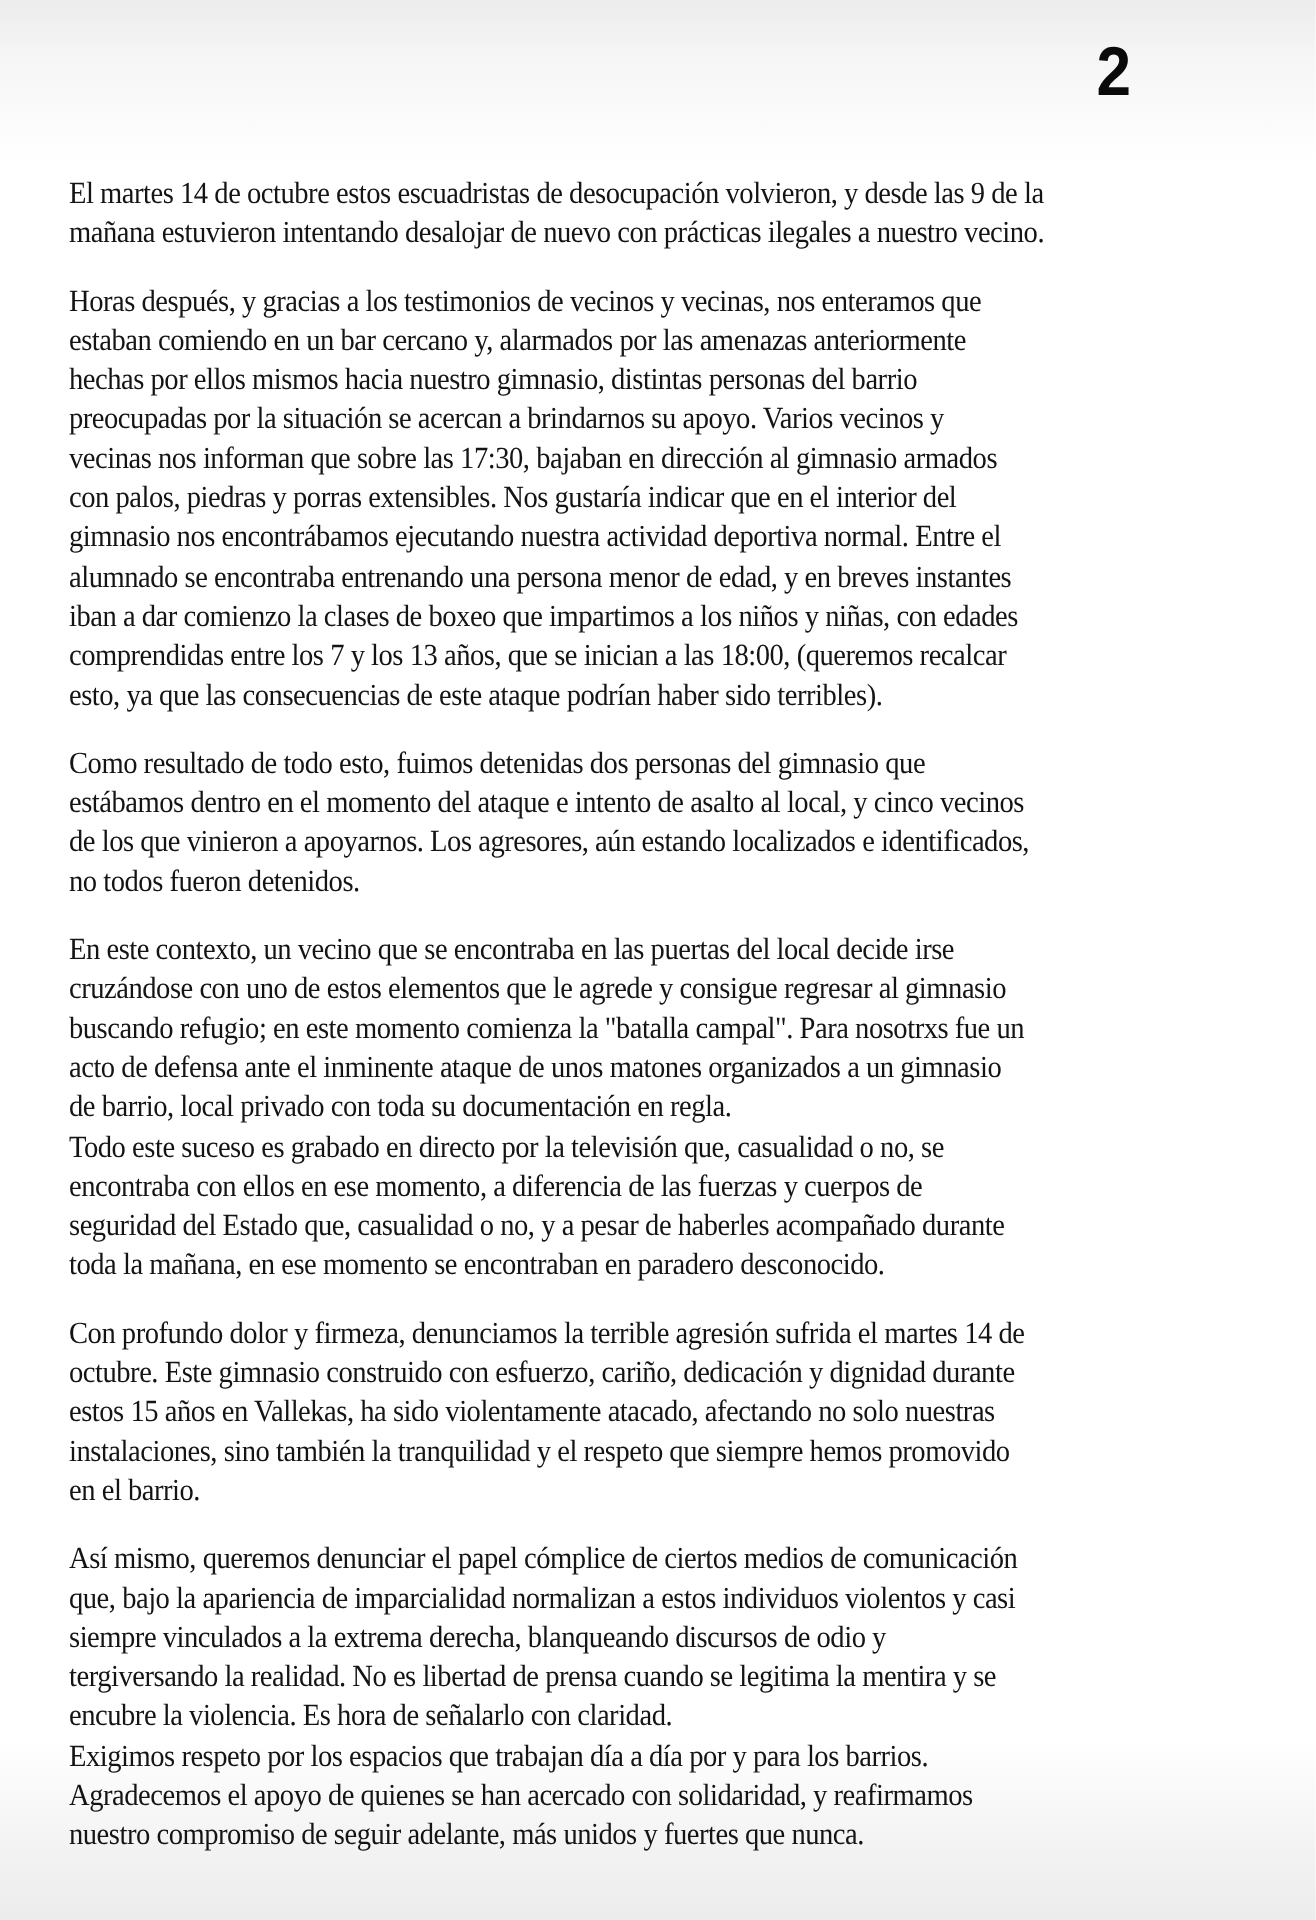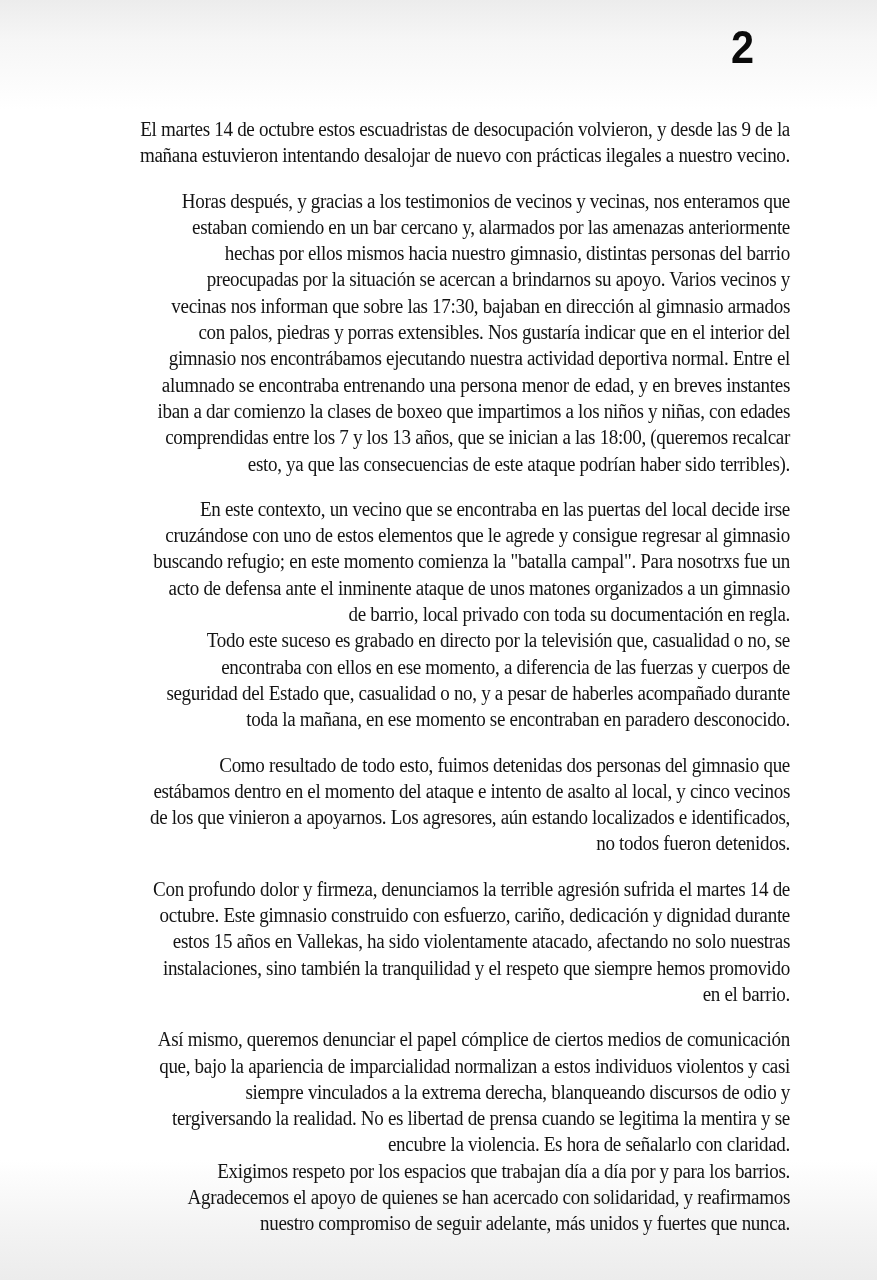--- a/index.html
+++ b/index.html
@@ -28,21 +28,20 @@
     transform-origin: left top;
   }
   .content {
     position: absolute;
     top: 116px;
     left: 46px;
     width: 800px;
   }
   .para {
     margin: 0 0 19px 0;
-    text-align: right;
   }
   .line {
     display: block;
     font-size: 20.5px;
     line-height: 26.3px;
     white-space: nowrap;
     letter-spacing: -0.35px;
     transform: scaleX(0.93);
     transform-origin: left center;
   }
@@ -64,35 +63,35 @@
     <span class="line">preocupadas por la situación se acercan a brindarnos su apoyo. Varios vecinos y</span>
     <span class="line">vecinas nos informan que sobre las 17:30, bajaban en dirección al gimnasio armados</span>
     <span class="line">con palos, piedras y porras extensibles. Nos gustaría indicar que en el interior del</span>
     <span class="line">gimnasio nos encontrábamos ejecutando nuestra actividad deportiva normal. Entre el</span>
     <span class="line">alumnado se encontraba entrenando una persona menor de edad, y en breves instantes</span>
     <span class="line">iban a dar comienzo la clases de boxeo que impartimos a los niños y niñas, con edades</span>
     <span class="line">comprendidas entre los 7 y los 13 años, que se inician a las 18:00, (queremos recalcar</span>
     <span class="line">esto, ya que las consecuencias de este ataque podrían haber sido terribles).</span>
   </p>
   <p class="para">
+    <span class="line">Como resultado de todo esto, fuimos detenidas dos personas del gimnasio que</span>
+    <span class="line">estábamos dentro en el momento del ataque e intento de asalto al local, y cinco vecinos</span>
+    <span class="line">de los que vinieron a apoyarnos. Los agresores, aún estando localizados e identificados,</span>
+    <span class="line">no todos fueron detenidos.</span>
+  </p>
+  <p class="para">
     <span class="line">En este contexto, un vecino que se encontraba en las puertas del local decide irse</span>
     <span class="line">cruzándose con uno de estos elementos que le agrede y consigue regresar al gimnasio</span>
     <span class="line">buscando refugio; en este momento comienza la "batalla campal". Para nosotrxs fue un</span>
     <span class="line">acto de defensa ante el inminente ataque de unos matones organizados a un gimnasio</span>
     <span class="line">de barrio, local privado con toda su documentación en regla.</span>
     <span class="line">Todo este suceso es grabado en directo por la televisión que, casualidad o no, se</span>
     <span class="line">encontraba con ellos en ese momento, a diferencia de las fuerzas y cuerpos de</span>
     <span class="line">seguridad del Estado que, casualidad o no, y a pesar de haberles acompañado durante</span>
     <span class="line">toda la mañana, en ese momento se encontraban en paradero desconocido.</span>
-  </p>
-  <p class="para">
-    <span class="line">Como resultado de todo esto, fuimos detenidas dos personas del gimnasio que</span>
-    <span class="line">estábamos dentro en el momento del ataque e intento de asalto al local, y cinco vecinos</span>
-    <span class="line">de los que vinieron a apoyarnos. Los agresores, aún estando localizados e identificados,</span>
-    <span class="line">no todos fueron detenidos.</span>
   </p>
   <p class="para">
     <span class="line">Con profundo dolor y firmeza, denunciamos la terrible agresión sufrida el martes 14 de</span>
     <span class="line">octubre. Este gimnasio construido con esfuerzo, cariño, dedicación y dignidad durante</span>
     <span class="line">estos 15 años en Vallekas, ha sido violentamente atacado, afectando no solo nuestras</span>
     <span class="line">instalaciones, sino también la tranquilidad y el respeto que siempre hemos promovido</span>
     <span class="line">en el barrio.</span>
   </p>
   <p class="para">
     <span class="line">Así mismo, queremos denunciar el papel cómplice de ciertos medios de comunicación</span>

